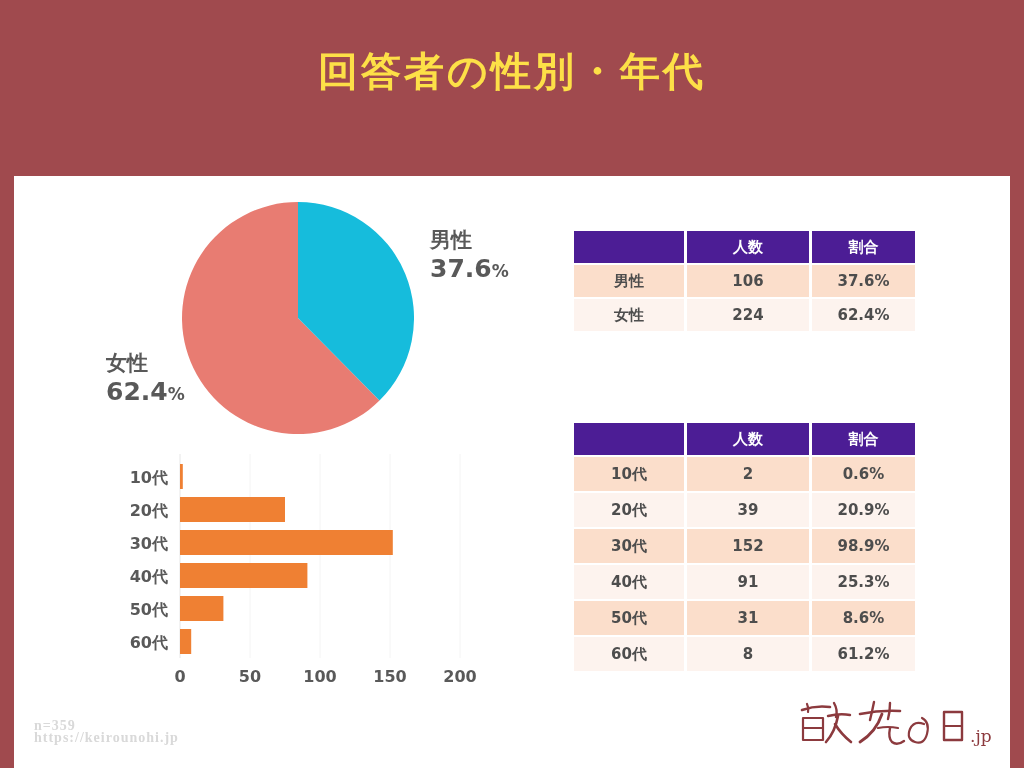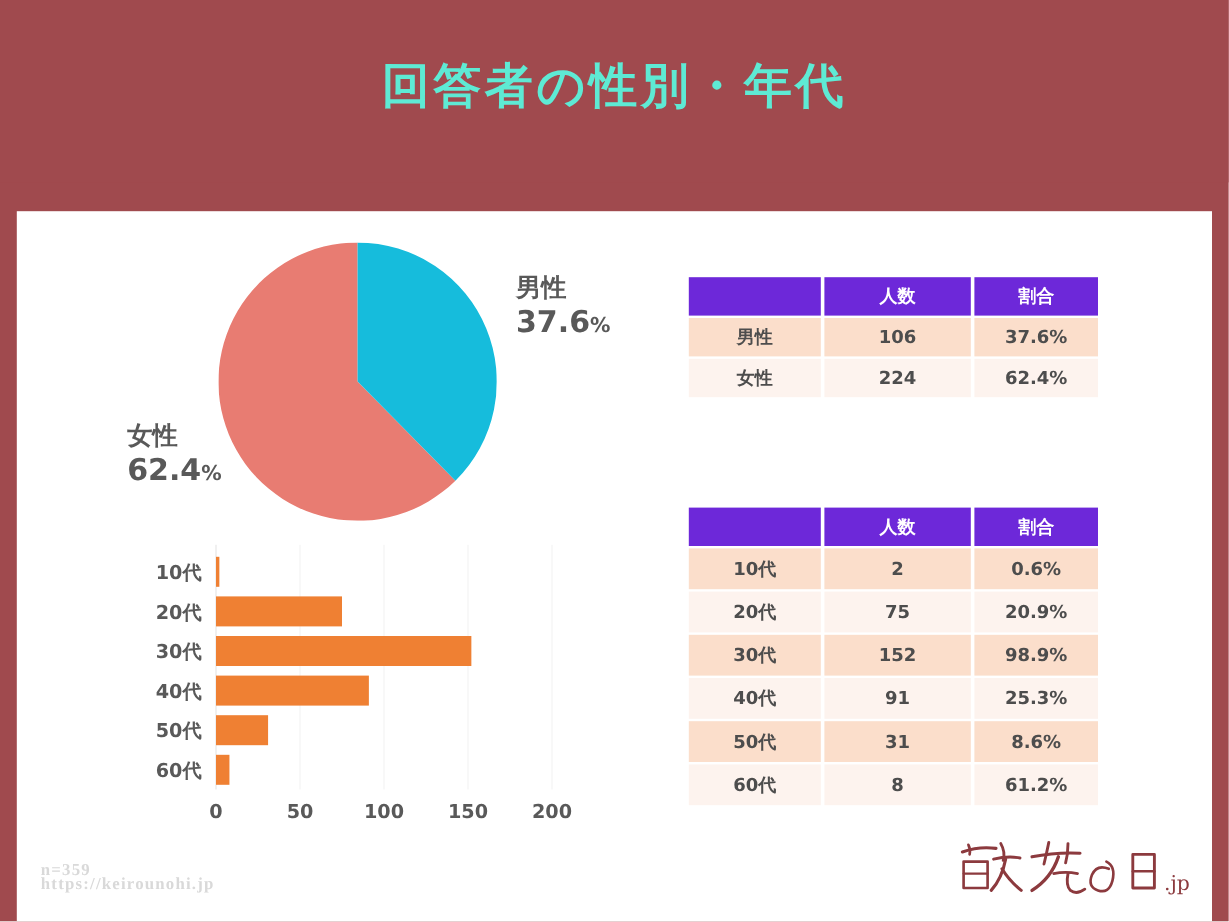--- a/index.html
+++ b/index.html
@@ -24,21 +24,21 @@
     left: 0; top: 0;
     width: 1024px;
     height: 152px;
     background: #A04A4E;
   }
   .slide-title {
     position: absolute;
     left: 0; top: 44px;
     width: 1024px;
     text-align: center;
-    color: #5eead4;
+    color: #fde047;
     font-size: 40px;
     font-weight: bold;
     letter-spacing: 3px;
     font-family: "DejaVu Sans", "Liberation Sans", sans-serif;
   }
 
   
   .panel {
     position: absolute;
     left: 14px;
@@ -92,21 +92,21 @@
   .bar-chart svg { display: block; }
 
   
   .data-table {
     position: absolute;
     border-collapse: separate;
     border-spacing: 3px 2px;
     font-family: "DejaVu Sans", "Liberation Sans", sans-serif;
   }
   .data-table th {
-    background: #6d28d9;
+    background: #4c1d95;
     color: #FFFFFF;
     font-size: 15px;
     font-weight: bold;
     height: 32px;
     text-align: center;
     padding: 0;
   }
   .data-table td {
     font-size: 15px;
     font-weight: bold;
@@ -236,21 +236,21 @@
         </tr>
       </thead>
       <tbody>
         <tr class="odd">
           <td>10代</td>
           <td>2</td>
           <td>0.6%</td>
         </tr>
         <tr class="even">
           <td>20代</td>
-          <td>75</td>
+          <td>39</td>
           <td>20.9%</td>
         </tr>
         <tr class="odd">
           <td>30代</td>
           <td>152</td>
           <td>98.9%</td>
         </tr>
         <tr class="even">
           <td>40代</td>
           <td>91</td>

